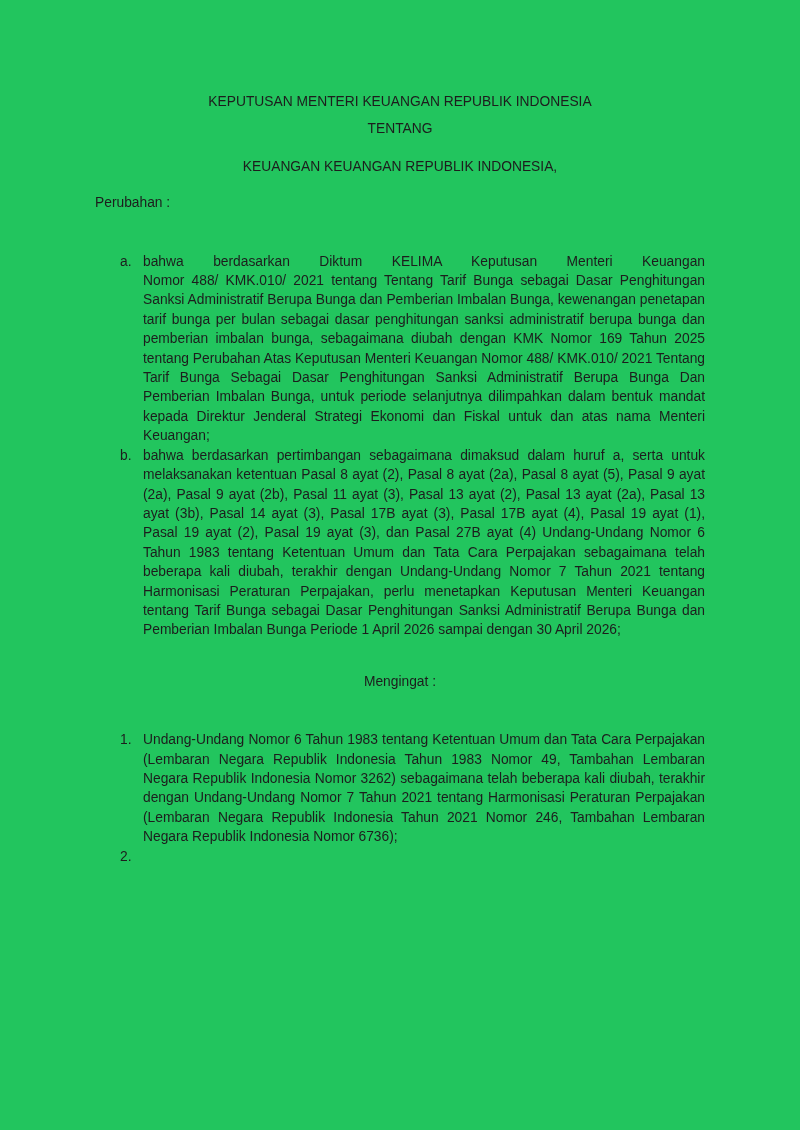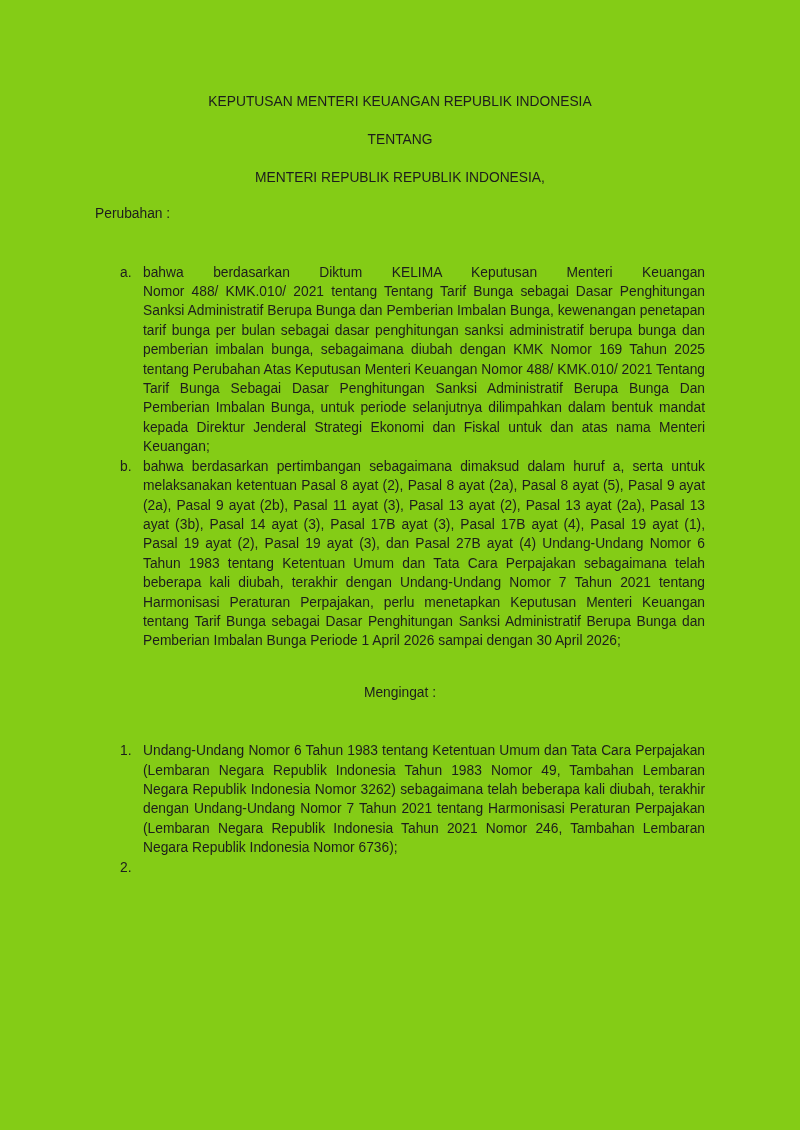--- a/index.html
+++ b/index.html
@@ -2,30 +2,30 @@
 <html><head>
 <meta charset="utf-8">
 <style>
   html, body { margin: 0; padding: 0; background: #ffffff; }
   .page {
     position: relative;
     width: 800px;
     height: 1130px;
     box-sizing: border-box;
     margin: 0 auto;
-    background: #84cc16;
+    background: #22c55e;
     color: #1d1d1d;
     font-family: "Liberation Sans", sans-serif;
     font-size: 13.8px;
     line-height: 19.4px;
     padding: 92px 95px 0 95px;
     overflow: hidden;
   }
   .center { text-align: center; }
-  .tentang { margin-top: 19px; }
+  .tentang { margin-top: 8px; }
   .doc-title { margin: 19px auto 0 auto; width: 620px; }
   .authority { margin-top: 18px; }
   .section-label { margin-top: 17px; }
   .section-label-2 { margin-top: 32px; text-align: center; }
   .list { margin-top: 39px; }
   .li {
     position: relative;
     padding-left: 48px;
     text-align: justify;
   }
@@ -40,21 +40,21 @@
 
 <div class="page">
 
   <div class="center">
     <div>KEPUTUSAN MENTERI KEUANGAN REPUBLIK INDONESIA</div>
   </div>
 
   <div class="center tentang">TENTANG</div>
 
 
-  <div class="center authority">MENTERI REPUBLIK REPUBLIK INDONESIA,</div>
+  <div class="center authority">KEUANGAN KEUANGAN REPUBLIK INDONESIA,</div>
 
   <div class="section-label">Perubahan :</div>
 
   <div class="list">
     <div class="li">
       <span class="marker">a.</span>
       <span>bahwa berdasarkan Diktum KELIMA Keputusan Menteri Keuangan Nomor&nbsp;488/&nbsp;KMK.010/&nbsp;2021 tentang Tentang Tarif Bunga sebagai Dasar Penghitungan Sanksi Administratif Berupa Bunga dan Pemberian Imbalan Bunga, kewenangan penetapan tarif bunga per bulan sebagai dasar penghitungan sanksi administratif berupa bunga dan pemberian imbalan bunga, sebagaimana diubah dengan KMK Nomor 169 Tahun 2025 tentang Perubahan Atas Keputusan Menteri Keuangan Nomor&nbsp;488/&nbsp;KMK.010/&nbsp;2021 Tentang Tarif Bunga Sebagai Dasar Penghitungan Sanksi Administratif Berupa Bunga Dan Pemberian Imbalan Bunga, untuk periode selanjutnya dilimpahkan dalam bentuk mandat kepada Direktur Jenderal Strategi Ekonomi dan Fiskal untuk dan atas nama Menteri Keuangan;</span>
     </div>
     <div class="li">
       <span class="marker">b.</span>

